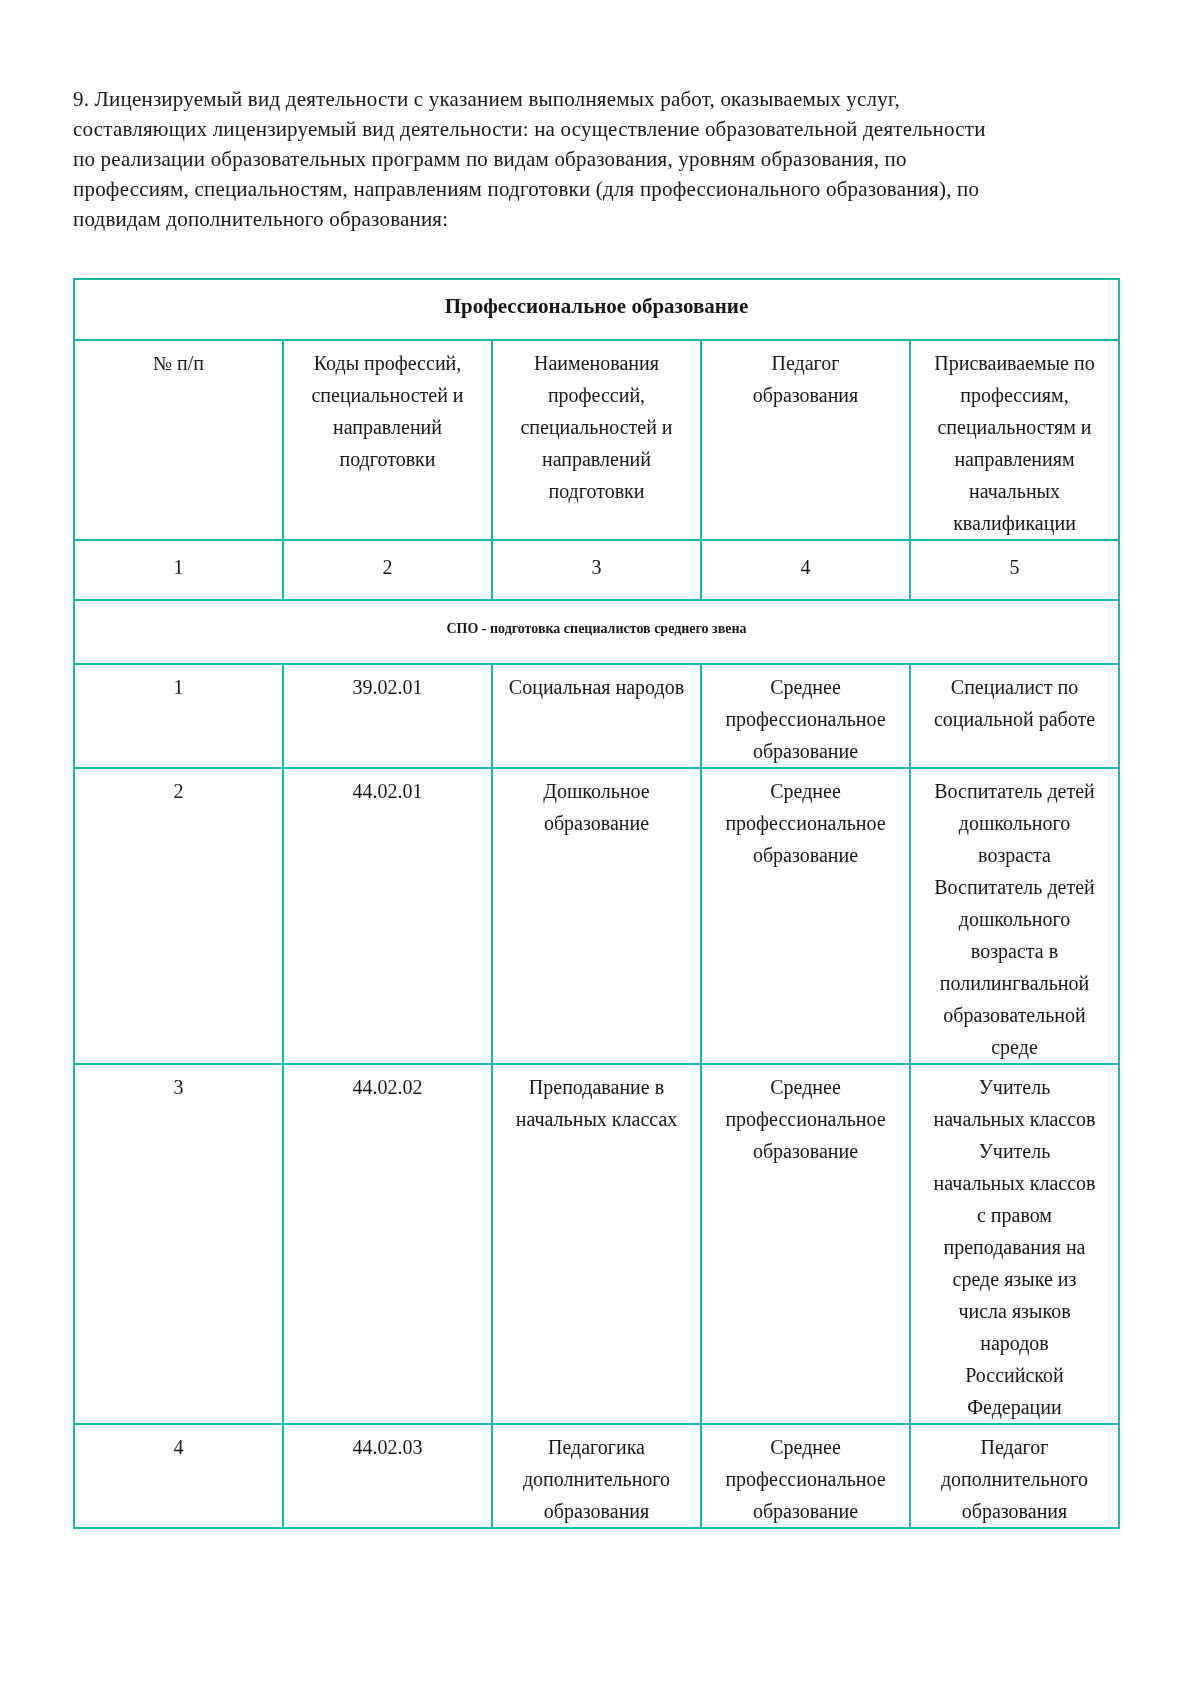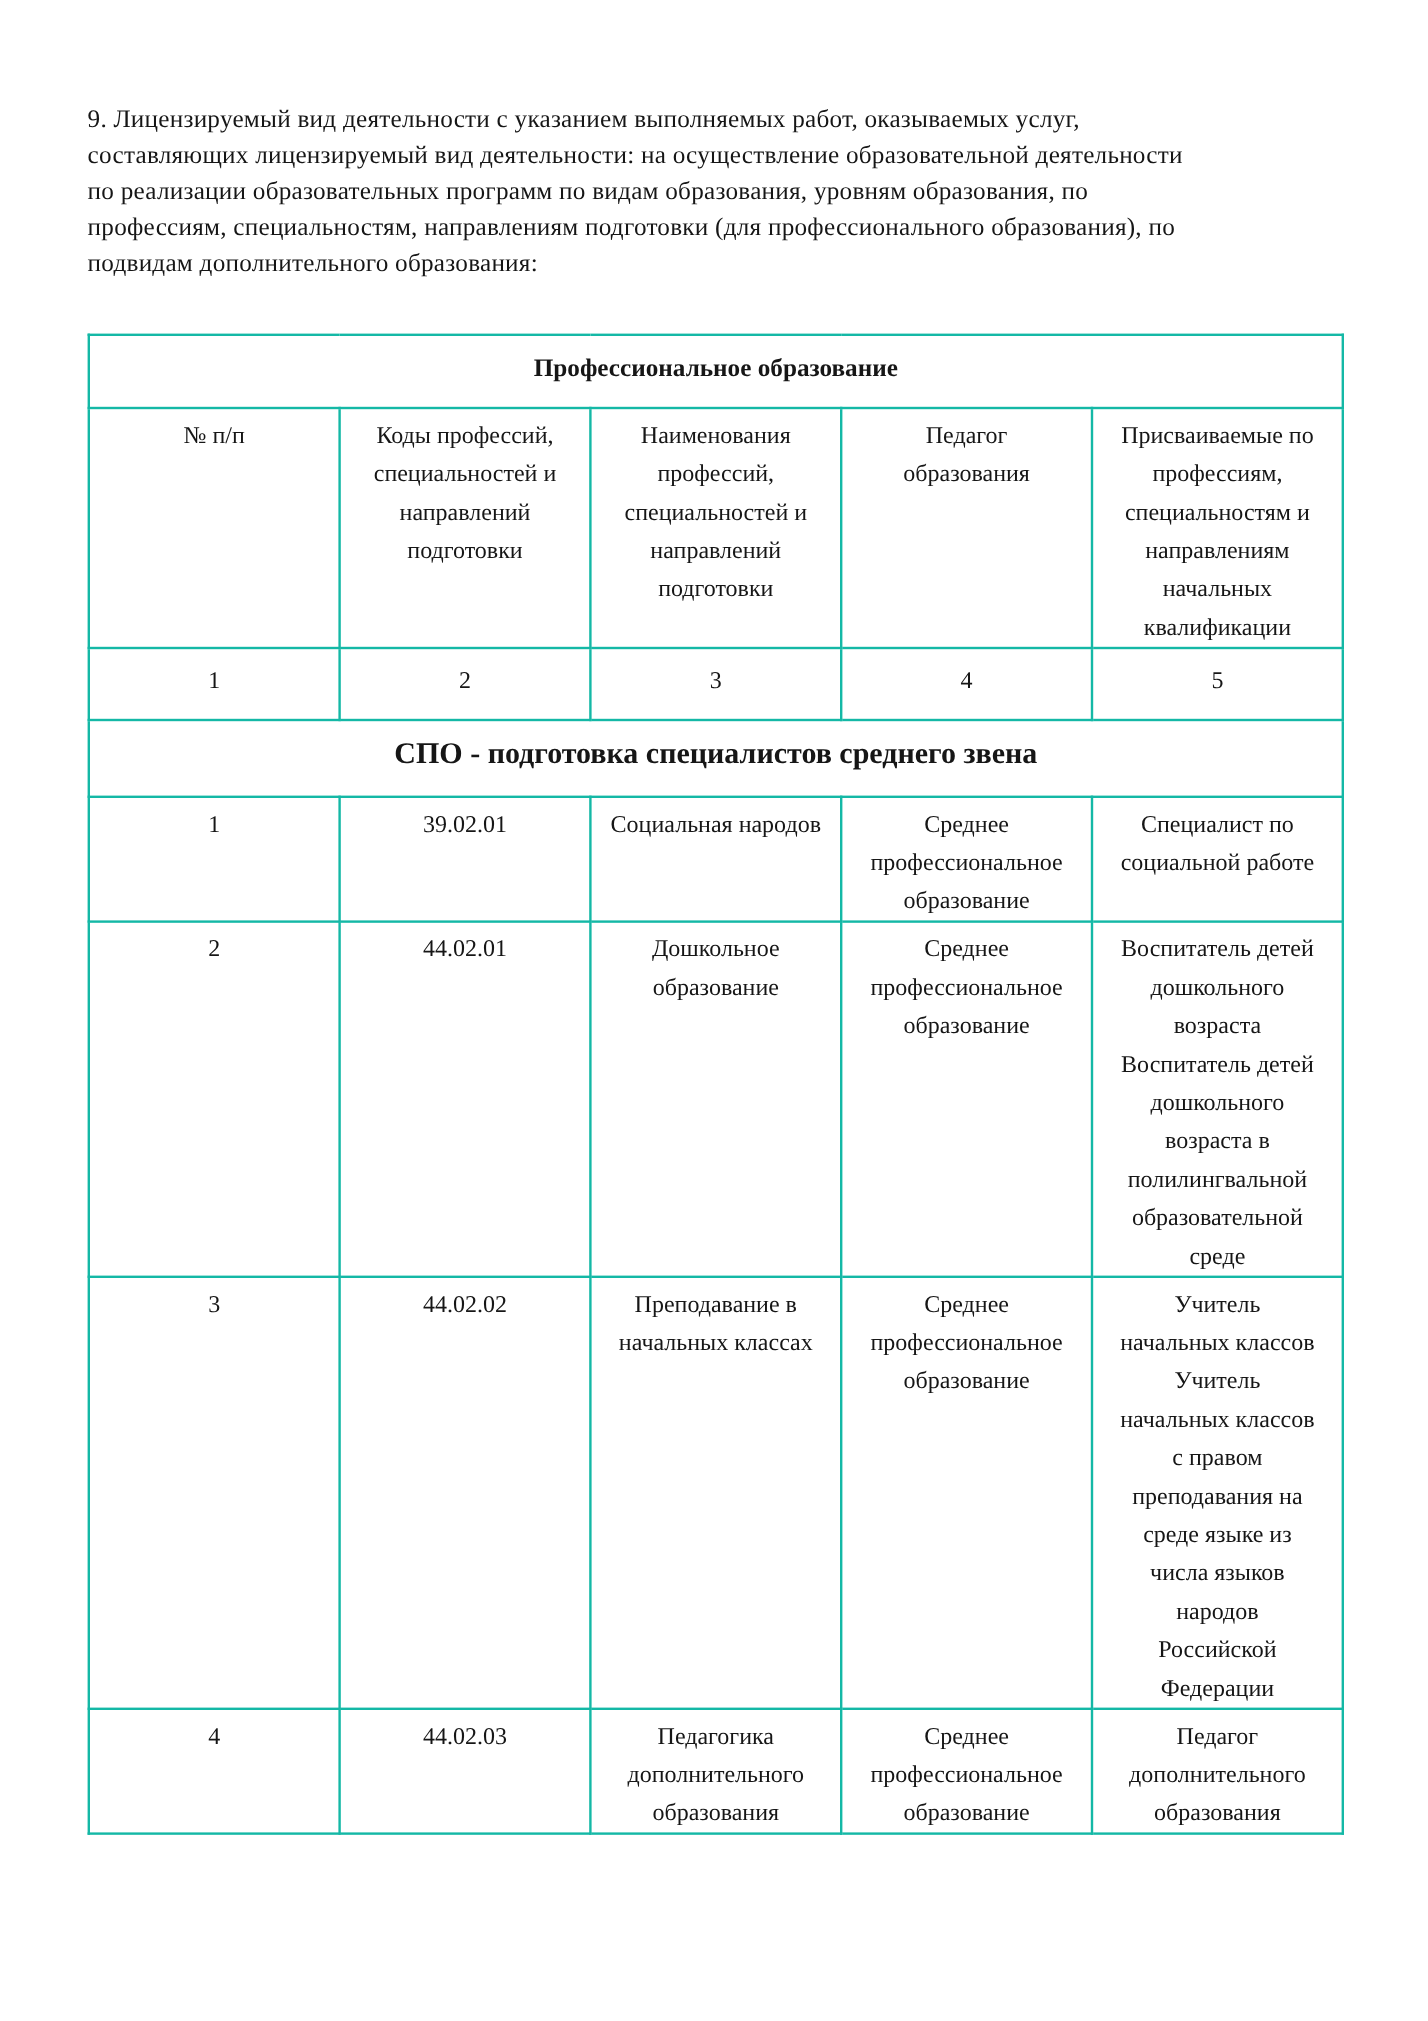--- a/index.html
+++ b/index.html
@@ -50,21 +50,21 @@
     font-weight: bold;
     font-size: 21px;
     padding-top: 10px;
     box-sizing: border-box;
   }
   tr.header-row td { height: 198px; box-sizing: border-box; border-radius: 28px; }
   tr.numbers-row td { height: 60px; padding-top: 10px; box-sizing: border-box; }
   tr.section-row td {
     height: 64px;
     font-weight: bold;
-    font-size: 25px;
+    font-size: 14px;
     padding-top: 12px;
     box-sizing: border-box;
   }
 </style>
 </head>
 <body>
 
 <div class="page">
 
   <p class="intro">9. Лицензируемый вид деятельности с указанием выполняемых работ, оказываемых услуг,

